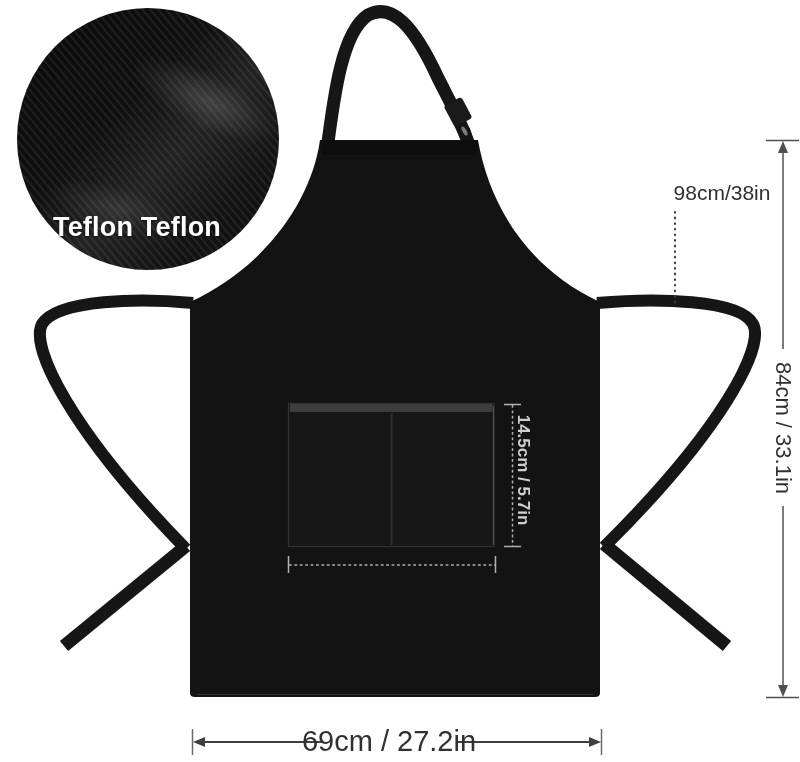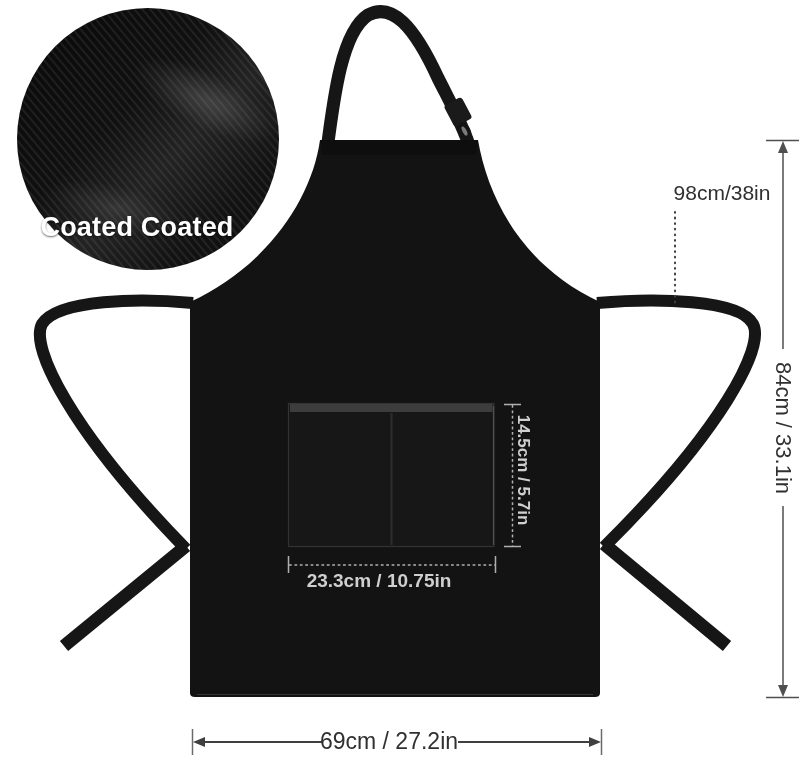--- a/index.html
+++ b/index.html
@@ -26,21 +26,21 @@
     color: #ffffff;
     font-weight: bold;
     font-size: 27px;
     letter-spacing: 0.2px;
     text-shadow: 0 1px 2px rgba(0,0,0,0.6);
   }
   .neck-label   { left: 678px; top: 192px; font-size: 21px; margin-left: 44px; }
   .height-label { left: 783px; top: 428px; font-size: 22px; }
   .pocket-h-label { left: 523px; top: 470px; font-size: 17px; }
   .pocket-w-label { left: 379px; top: 580px; font-size: 19px; }
-  .width-label  { left: 389px; top: 741px; font-size: 23px; }
+  .width-label  { left: 389px; top: 741px; font-size: 29px; }
   .teflon-label { left: 137px; top: 227px; }
 </style>
 </head>
 <body>
 
 <div class="stage">
 
   <svg width="800" height="762" viewBox="0 0 800 762">
     <defs>
       <linearGradient id="fabricBase" x1="0" y1="0" x2="1" y2="1">
@@ -129,25 +129,24 @@
       <circle cx="148" cy="139" r="140" fill="#ffffff"></circle>
       <circle cx="148" cy="139" r="131" fill="url(#fabricBase)"></circle>
       <g clip-path="url(#circleClip)">
         <circle cx="148" cy="139" r="131" fill="url(#twill)"></circle>
         <ellipse cx="205" cy="100" rx="112" ry="40" fill="url(#sheen)" opacity="0.6" transform="rotate(26 205 100)"></ellipse>
         <ellipse cx="115" cy="208" rx="100" ry="32" fill="url(#sheen)" opacity="0.35" transform="rotate(14 115 208)"></ellipse>
       </g>
     </g>
   </svg>
 
-  <div class="label callout-text teflon-label">Coated Coated</div>
+  <div class="label callout-text teflon-label">Teflon Teflon</div>
 
   <div class="label dim-dark neck-label">98cm/38in</div>
 
   <div class="label dim-dark rot90 height-label">84cm / 33.1in</div>
 
   <div class="label dim-light rot90 pocket-h-label">14.5cm / 5.7in</div>
 
-  <div class="label dim-light pocket-w-label">23.3cm / 10.75in</div>
 
   <div class="label dim-dark width-label">69cm / 27.2in</div>
 
 </div>
 
 </body></html>

